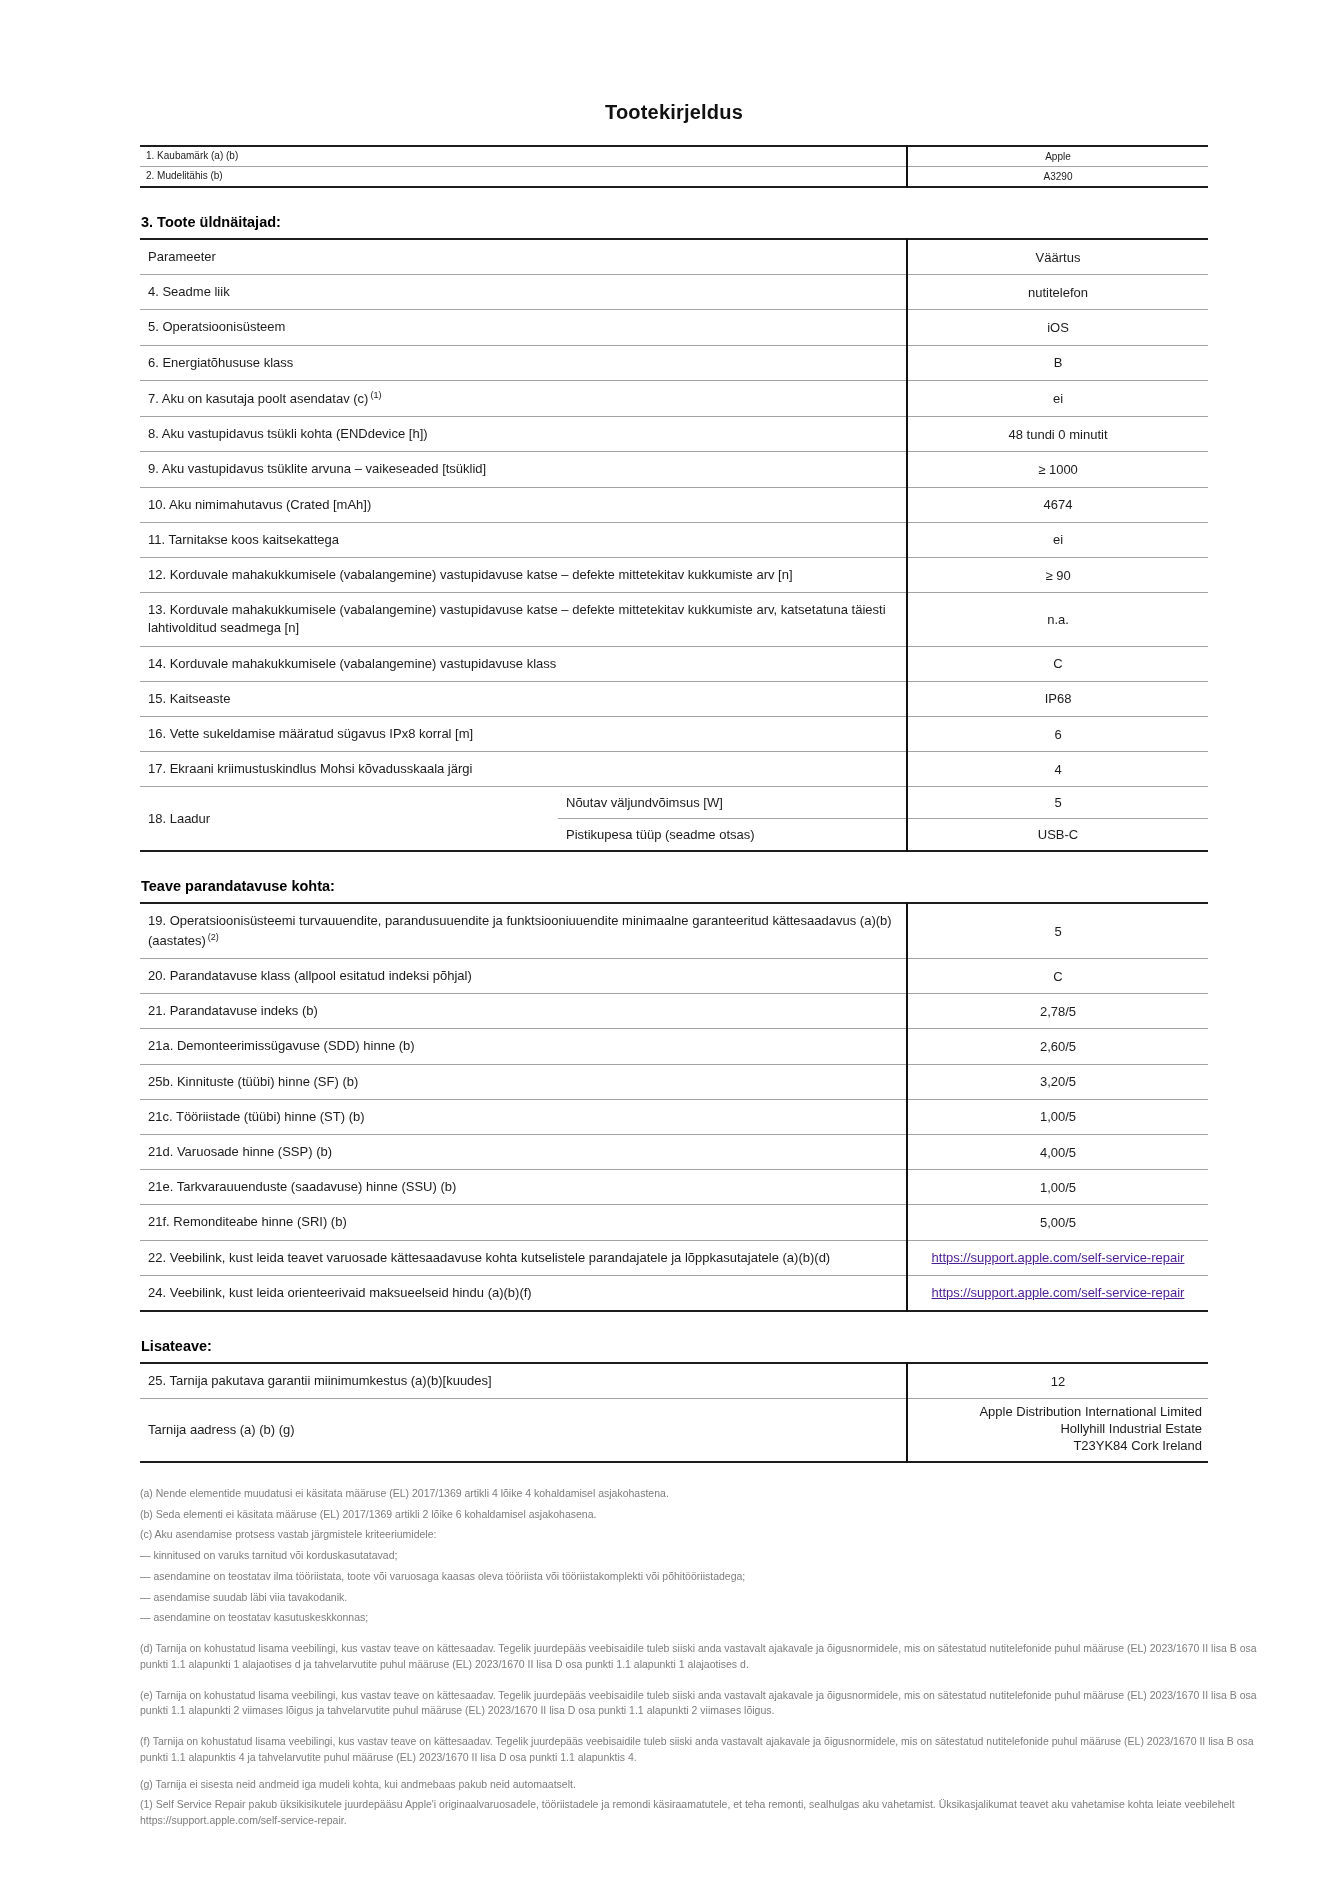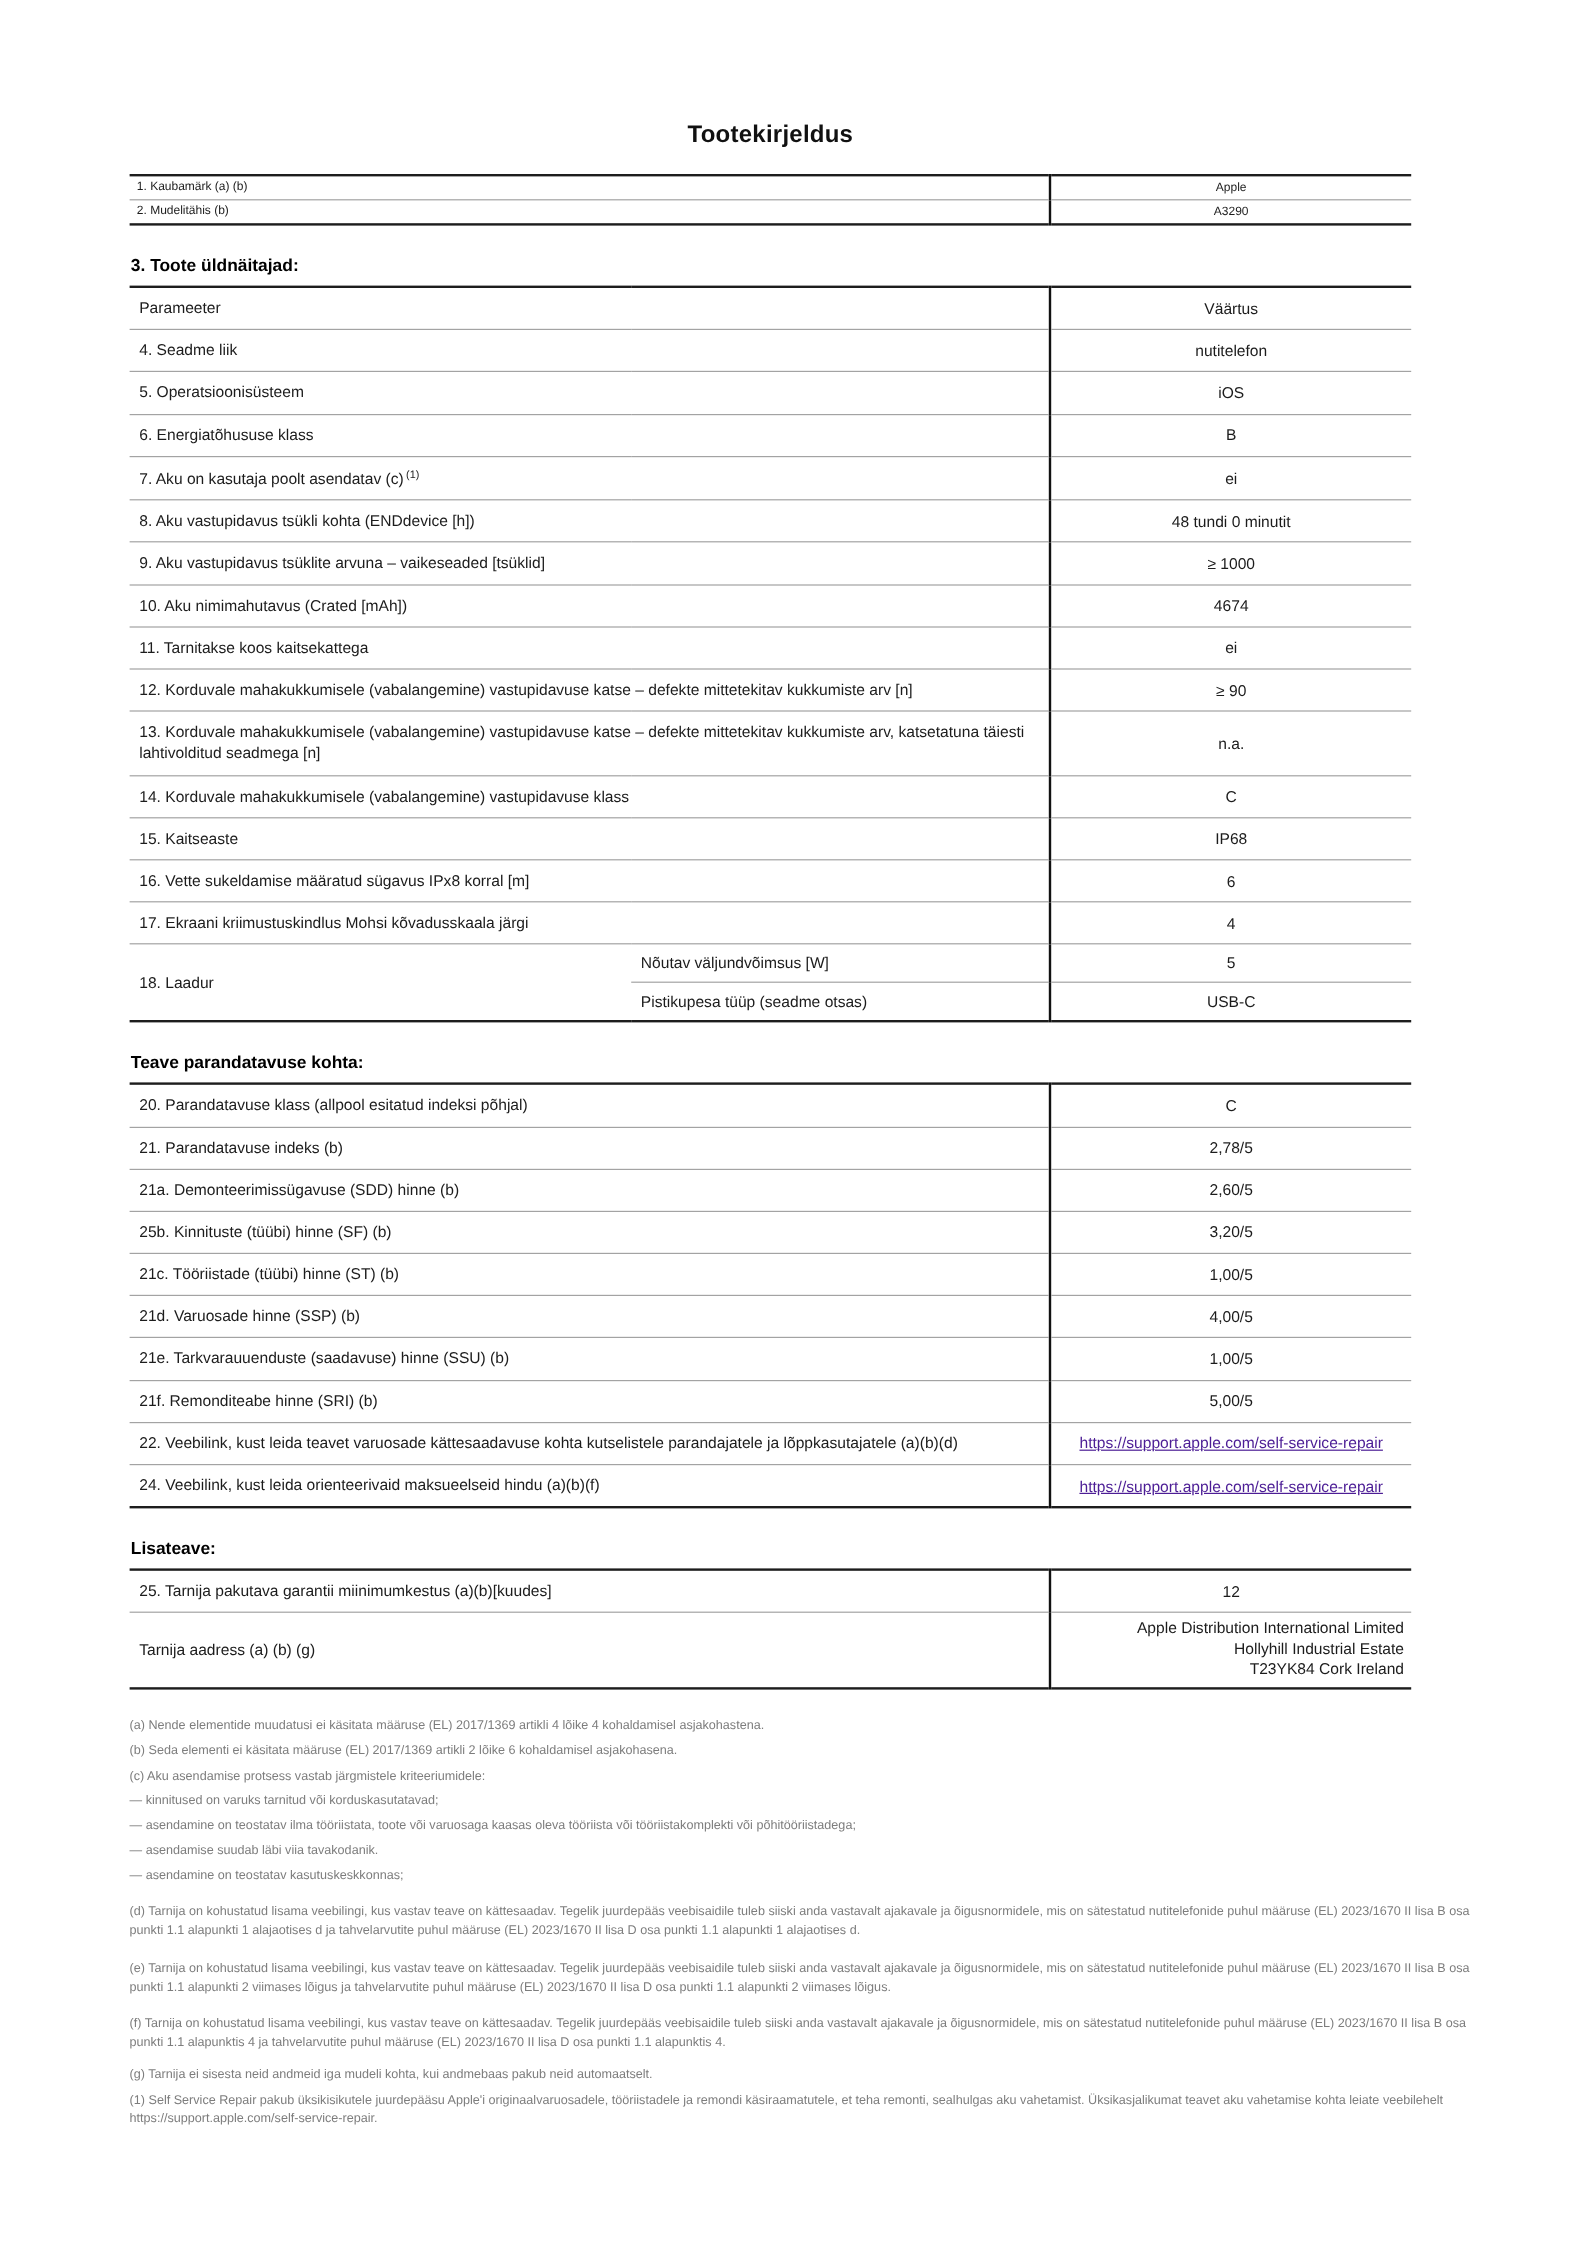--- a/index.html
+++ b/index.html
@@ -3,21 +3,21 @@
 <meta charset="utf-8">
 <style>
   * { box-sizing: border-box; }
   html, body { margin: 0; padding: 0; background: #ffffff; }
   body {
     width: 1328px; height: 1880px;
     font-family: "Liberation Sans", sans-serif;
     color: #1c1c1c;
     overflow: hidden;
   }
-  .page { width: 1264px; height: 1880px; position: relative; }
+  .page { width: 1264px; height: 1880px; position: relative; margin-left: 32px; }
   .content { position: absolute; left: 108px; top: 0; width: 1068px; }
 
   h1.title {
     margin: 101px 0 0 0;
     font-size: 20px; font-weight: bold; text-align: center;
     letter-spacing: 0.2px; color: #111;
   }
 
   table.fiche { border-collapse: collapse; width: 1068px; table-layout: fixed; }
   table.fiche td { vertical-align: middle; font-size: 13px; color: #1c1c1c; }
@@ -162,20 +162,24 @@
       </table>
 
     <h2 class="sec">Teave parandatavuse kohta:</h2>
 
     <table class="fiche main">
       <colgroup>
           <col style="width:767px">
           <col style="width:301px">
         </colgroup>
       <tbody>
+          <tr>
+        <td class="lbl"><span>19. Operatsioonisüsteemi turvauuendite, parandusuuendite ja funktsiooniuuendite minimaalne garanteeritud kättesaadavus (a)(b)(aastates)</span><sup class="fn">(2)</sup></td>
+        <td class="val">5</td>
+      </tr>
       <tr>
         <td class="lbl">20. Parandatavuse klass (allpool esitatud indeksi põhjal)</td>
         <td class="val">C</td>
       </tr>
       <tr>
         <td class="lbl">21. Parandatavuse indeks (b)</td>
         <td class="val">2,78/5</td>
       </tr>
       <tr>
         <td class="lbl">21a. Demonteerimissügavuse (SDD) hinne (b)</td>

